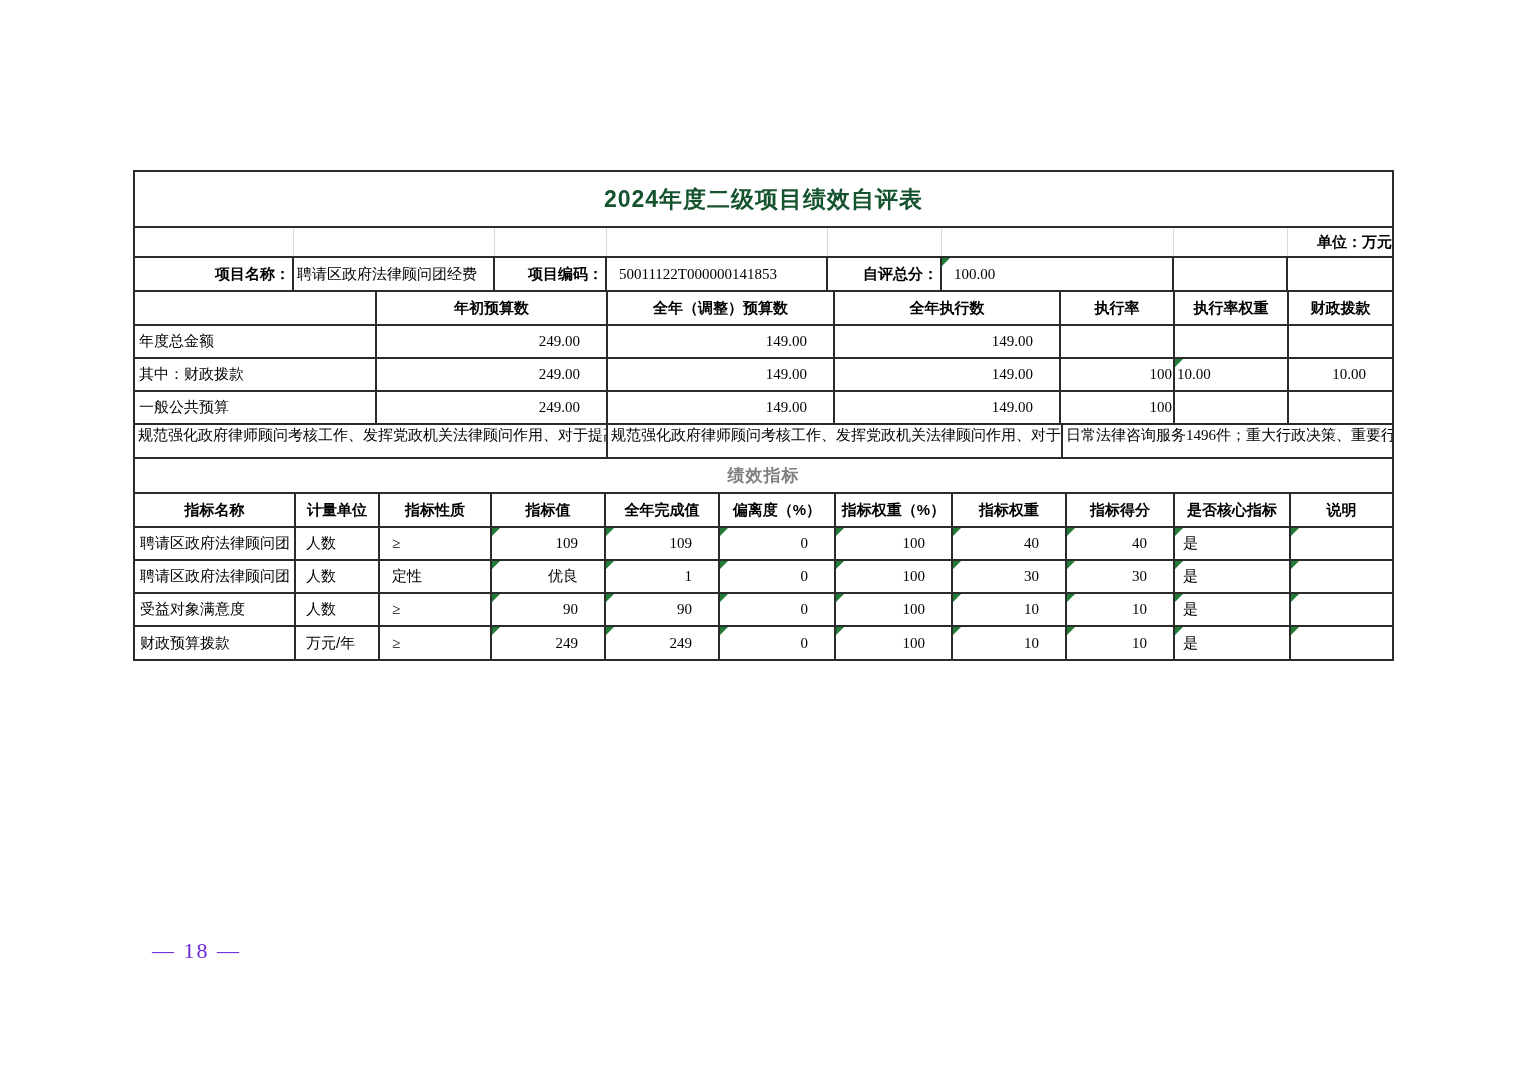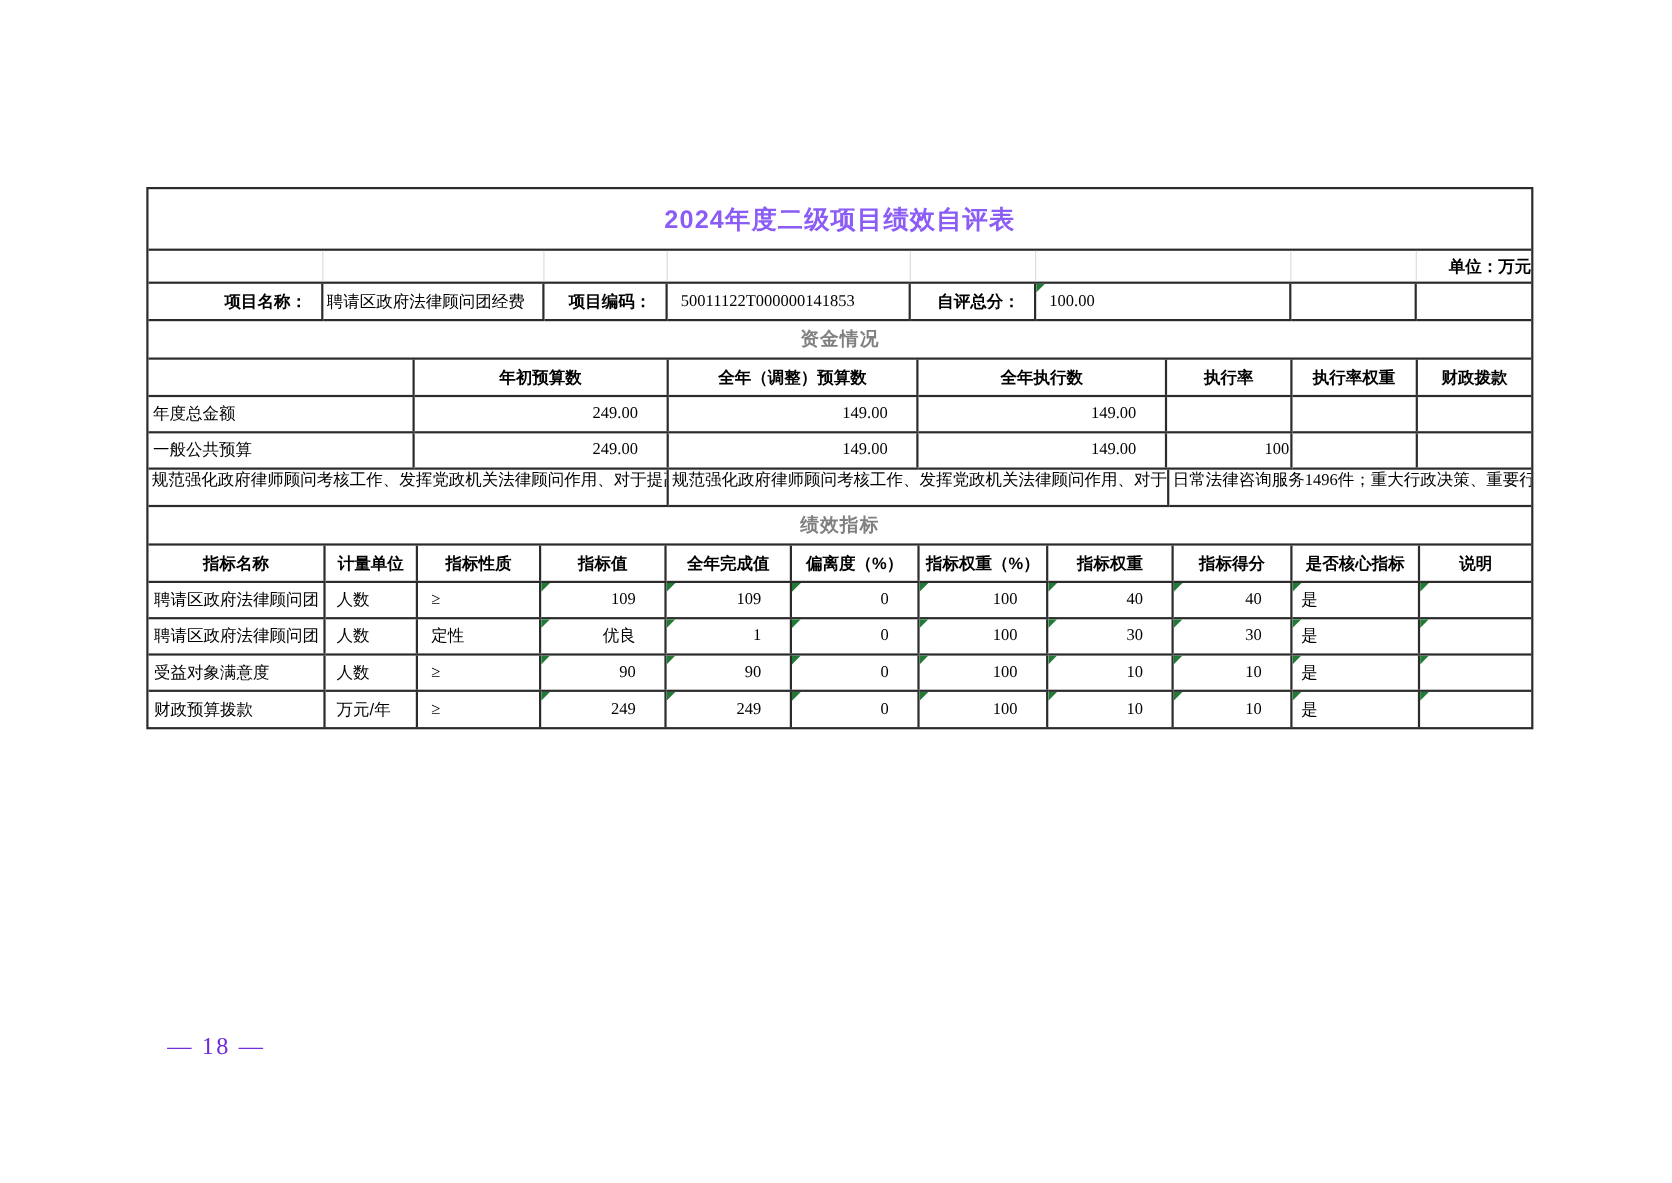--- a/index.html
+++ b/index.html
@@ -2,37 +2,37 @@
 <html><head>
 <meta charset="utf-8">
 <style>
   * { margin:0; padding:0; box-sizing:border-box; }
   html,body { width:1520px; height:1075px; background:#ffffff; font-family:"Liberation Sans", sans-serif; }
   .page { position:relative; width:1520px; height:1075px; background:#fff; overflow:hidden; }
 
   .sheet { position:absolute; left:133px; top:170px; width:1261px; border:2px solid #2b2b2b; background:#fff; }
 
   .title-row { height:56px; border-bottom:2px solid #2b2b2b; display:flex; align-items:center; justify-content:center; }
-  .doc-title { font-size:23px; font-weight:700; letter-spacing:1px; color:#8b5cf6; }
+  .doc-title { font-size:23px; font-weight:700; letter-spacing:1px; color:#14532d; }
 
   .unit-row { position:relative; height:30px; border-bottom:2px solid #2b2b2b; display:flex; align-items:center; justify-content:flex-end; }
   .unit-note { font-size:15px; font-weight:700; padding-right:0; }
   .faint-line { position:absolute; top:0; bottom:0; width:1px; background:#d9d9d9; }
 
   table.tbl { width:100%; border-collapse:collapse; table-layout:fixed; }
   table.tbl td { border-left:2px solid #2b2b2b; border-bottom:2px solid #2b2b2b; border-top:none; border-right:none;
                  height:33px; font-size:15px; color:#000; overflow:hidden; white-space:nowrap; }
   table.tbl td:first-child { border-left:none; }
   tr.last-row td { border-bottom:none; }
 
   .section-bar { height:35px; border-bottom:2px solid #2b2b2b; display:flex; align-items:center; justify-content:center; }
   .section-title { font-size:17px; font-weight:700; color:#808080; letter-spacing:1px; }
 
   .hd  { font-weight:700; text-align:center; }
-  .lab { font-weight:700; text-align:right; padding-right:13px; }
+  .lab { font-weight:700; text-align:right; padding-right:2px; }
   .val { text-align:left; padding-left:12px; font-family:"Liberation Serif", serif; }
   .val-tight { text-align:left; padding-left:3px; font-family:"Liberation Serif", serif; }
   .flab { text-align:left; padding-left:4px; font-family:"Liberation Serif", serif; }
   .ar  { text-align:right; padding-right:26px; font-family:"Liberation Serif", serif; }
   .ar0 { text-align:right; padding-right:1px;  font-family:"Liberation Serif", serif; }
   .al0 { text-align:left;  padding-left:2px;   font-family:"Liberation Serif", serif; }
   .nm  { text-align:left; padding-left:5px; font-family:"Liberation Serif", serif; }
   .ul  { text-align:left; padding-left:10px; font-family:Liberation Sans, sans-serif; }
   .nt  { text-align:left; padding-left:12px; font-family:"Liberation Serif", serif; }
   .core{ text-align:left; padding-left:8px; font-family:"Liberation Serif", serif; }
@@ -87,23 +87,20 @@
         <td class="lab">项目编码：</td>
         <td class="val">50011122T000000141853</td>
         <td class="lab">自评总分：</td>
         <td class="val rel"><i class="tri"></i><span>100.00</span></td>
         <td></td>
         <td></td>
       </tr>
     </tbody>
       </table>
 
-    <div class="section-bar">
-      <span class="section-title">资金情况</span>
-    </div>
     <table class="tbl">
       <colgroup>
         <col style="width:19.17%">
           <col style="width:18.38%">
           <col style="width:18.06%">
           <col style="width:17.98%">
         <col style="width:9.07%">
           <col style="width:9.07%">
           <col style="width:8.27%">
       </colgroup>
@@ -118,20 +115,29 @@
         <td class="hd">财政拨款</td>
       </tr>
       <tr>
         <td class="flab">年度总金额</td>
         <td class="ar">249.00</td>
         <td class="ar">149.00</td>
         <td class="ar">149.00</td>
         <td class="ar0"></td>
         <td class="al0"></td>
         <td class="ar"></td>
+      </tr>
+      <tr>
+        <td class="flab">其中：财政拨款</td>
+        <td class="ar">249.00</td>
+        <td class="ar">149.00</td>
+        <td class="ar">149.00</td>
+        <td class="ar0">100</td>
+        <td class="al0 rel"><i class="tri"></i><span>10.00</span></td>
+        <td class="ar">10.00</td>
       </tr>
       <tr>
         <td class="flab">一般公共预算</td>
         <td class="ar">249.00</td>
         <td class="ar">149.00</td>
         <td class="ar">149.00</td>
         <td class="ar0">100</td>
         <td class="al0"></td>
         <td class="ar"></td>
       </tr>

